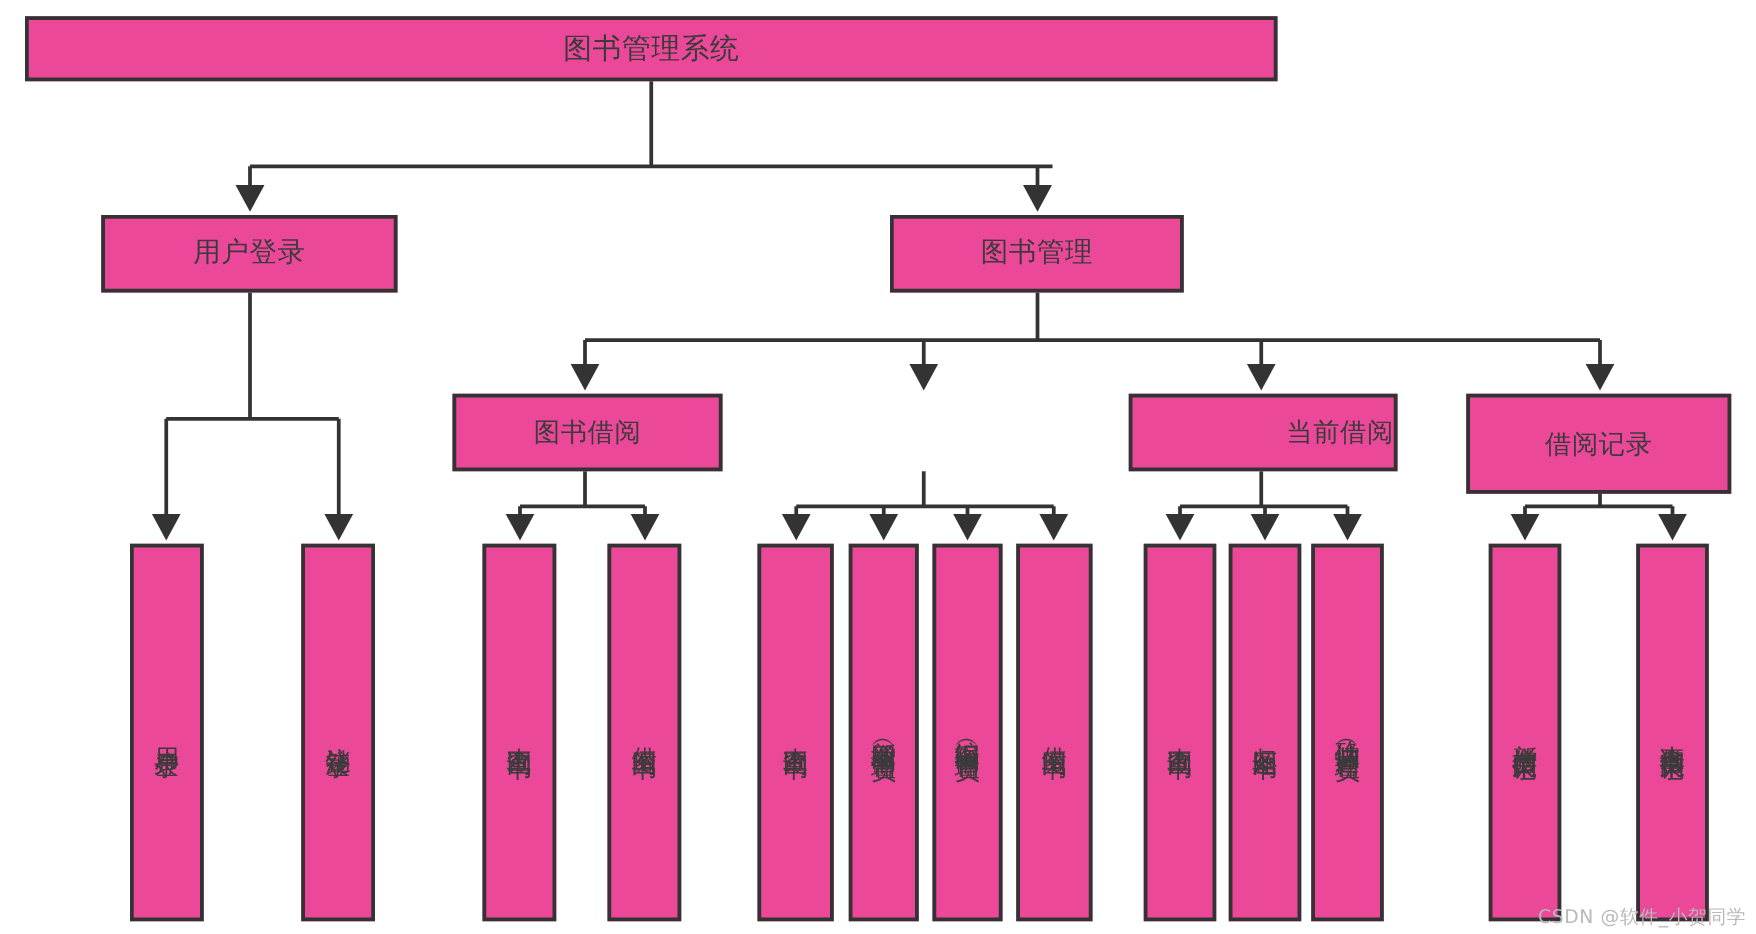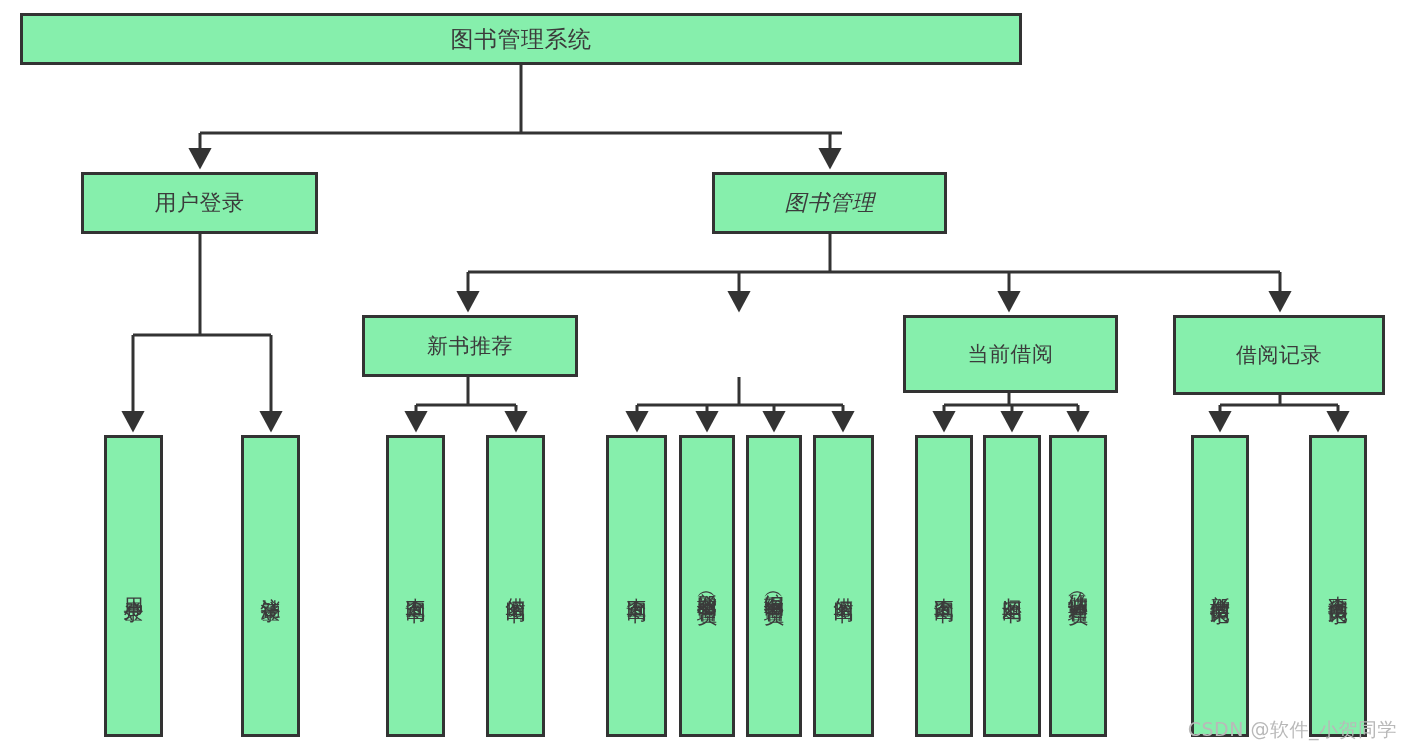--- a/index.html
+++ b/index.html
@@ -22,21 +22,21 @@
   svg#edges {
     position: absolute;
     left: 0;
     top: 0;
     width: 1405px;
     height: 747px;
   }
   .node {
     position: absolute;
     box-sizing: border-box;
-    background: #86efac;
+    background: #ec4899;
     border: 3px solid #333333;
     display: flex;
     align-items: center;
     justify-content: center;
     overflow: hidden;
   }
   .node-label {
     color: #3b3b3b;
     font-size: 21px;
     line-height: 1.24;
@@ -52,21 +52,21 @@
     font-size: 20px;
   }
   .node.level0 .node-label { font-size: 23px; }
   .node.level1 .node-label { font-size: 22px; }
   .node.level2 .node-label { font-size: 21px; }
   #watermark {
     position: absolute;
     right: 8px;
     bottom: 4px;
     color: #b9b9b9;
-    font-size: 19px;
+    font-size: 15px;
     letter-spacing: 0.5px;
     white-space: nowrap;
     font-family: "DejaVu Sans", "Liberation Sans", sans-serif;
     pointer-events: none;
   }
 </style>
 </head>
 <body>
 
 <div id="diagram-root">
@@ -121,28 +121,28 @@
     </g>
   </svg>
 
   <div class="node level0" style="left: 20px; top: 13px; width: 1002px; height: 52px;">
     <span class="node-label">图书管理系统</span>
   </div>
 
   <div class="node level1" style="left: 81px; top: 172px; width: 237px; height: 62px;">
     <span class="node-label">用户登录</span>
   </div>
-  <div class="node level1" style="left: 712px; top: 172px; width: 235px; height: 62px; font-style: italic;">
+  <div class="node level1" style="left: 712px; top: 172px; width: 235px; height: 62px;">
     <span class="node-label">图书管理</span>
   </div>
 
   <div class="node level2" style="left: 362px; top: 315px; width: 216px; height: 62px;">
-    <span class="node-label">新书推荐</span>
+    <span class="node-label">图书借阅</span>
   </div>
-  <div class="node level2" style="left: 903px; top: 315px; width: 215px; height: 78px;">
+  <div class="node level2" style="left: 903px; top: 315px; width: 215px; height: 62px; justify-content: flex-end;">
     <span class="node-label">当前借阅</span>
   </div>
   <div class="node level2" style="left: 1173px; top: 315px; width: 212px; height: 80px;">
     <span class="node-label">借阅记录</span>
   </div>
 
   <div class="node vertical level3" style="left: 104px; top: 435px; width: 59px; height: 302px;">
     <span class="node-label">用户登录</span>
   </div>
   <div class="node vertical level3" style="left: 241px; top: 435px; width: 59px; height: 302px;">

